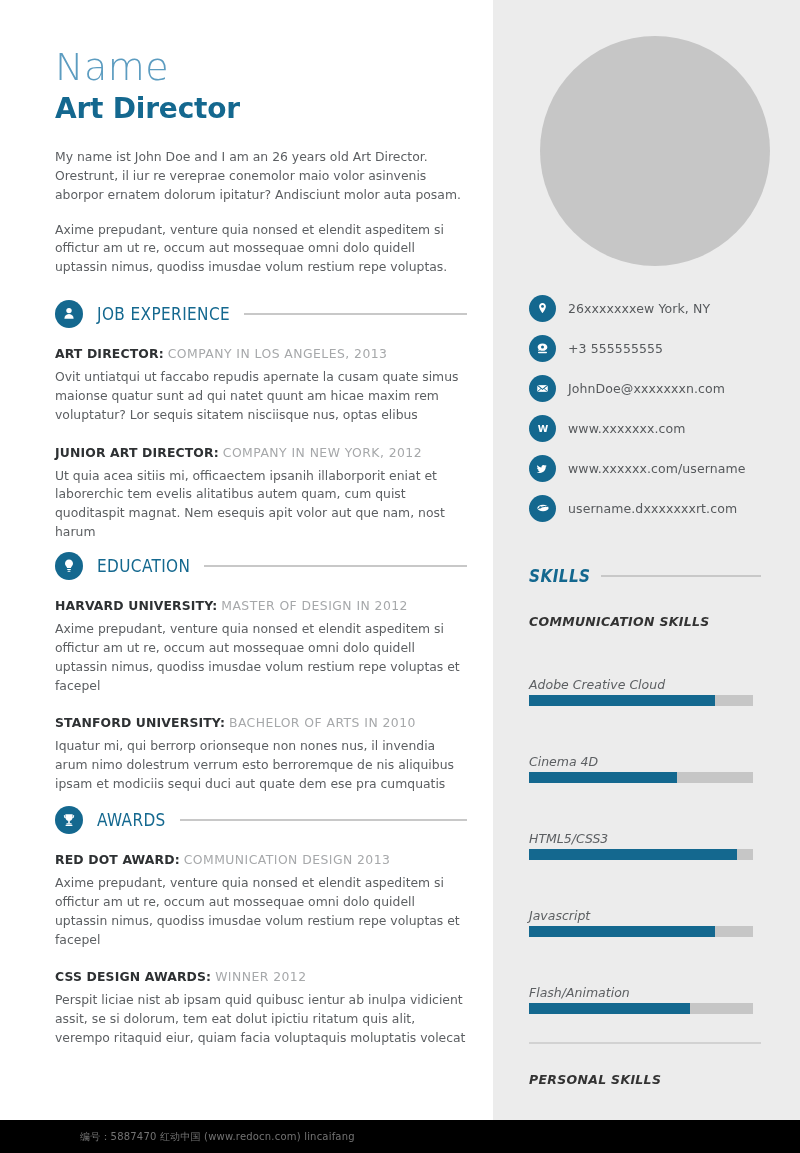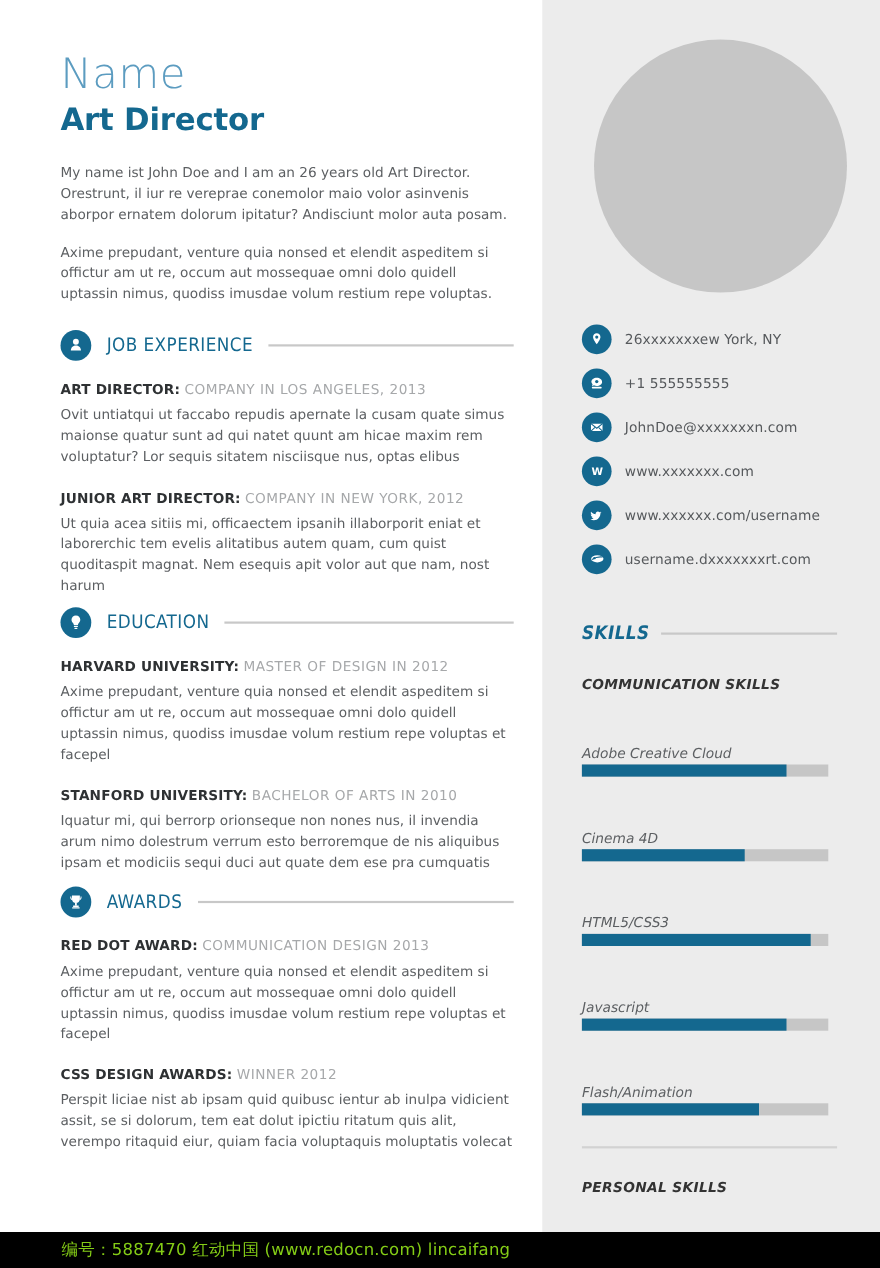--- a/index.html
+++ b/index.html
@@ -93,21 +93,21 @@
   .entry-title b { color:#2e3133; font-weight:bold; letter-spacing:.15px; }
   .entry-title span { color:#a6a8aa; letter-spacing:.45px; }
   .entry-body { font-size:12.4px; color:#5c5f62; line-height:1.52; }
 
   
   .footer {
     position:absolute; left:0; top:1120px; width:800px; height:33px;
     background:#000; display:flex; align-items:center;
   }
   .footer-text {
-    color:#84cc16; font-size:15px; margin-left:56px; letter-spacing:.2px;
+    color:#737373; font-size:10px; margin-left:80px; letter-spacing:.2px;
     white-space:nowrap;
   }
 </style>
 </head>
 <body>
 
 <div class="page">
 
   <div class="main">
 
@@ -228,21 +228,21 @@
       </div>
 
       <div class="contact-row">
         <span class="c-icon">
           <svg width="15" height="15" viewBox="0 0 16 16" fill="#fff">
             <path d="M8 2.6c-2.9 0-5.2 1.7-5.2 3.9 0 .9.4 1.7 1.1 2.3l-.5 1.9 1.9-.8c.8.4 1.7.6 2.7.6 2.9 0 5.2-1.7 5.2-3.9S10.9 2.6 8 2.6z"></path>
             <circle cx="8" cy="6.3" r="1.6" fill="#14688f"></circle>
             <rect x="3.2" y="11.4" width="9.6" height="1.7" rx=".8"></rect>
           </svg>
         </span>
-        <span class="c-text">+1 555555555</span>
+        <span class="c-text">+3 555555555</span>
       </div>
 
       <div class="contact-row">
         <span class="c-icon">
           <svg width="15" height="15" viewBox="0 0 16 16" fill="#fff">
             <path d="M2.4 4.4h11.2v7.2H2.4z"></path>
             <path d="M2.4 4.4L8 8.9l5.6-4.5" stroke="#14688f" stroke-width="1.1" fill="none"></path>
             <path d="M2.4 11.6l3.9-3.5M13.6 11.6l-3.9-3.5" stroke="#14688f" stroke-width="1" fill="none"></path>
           </svg>
         </span>

